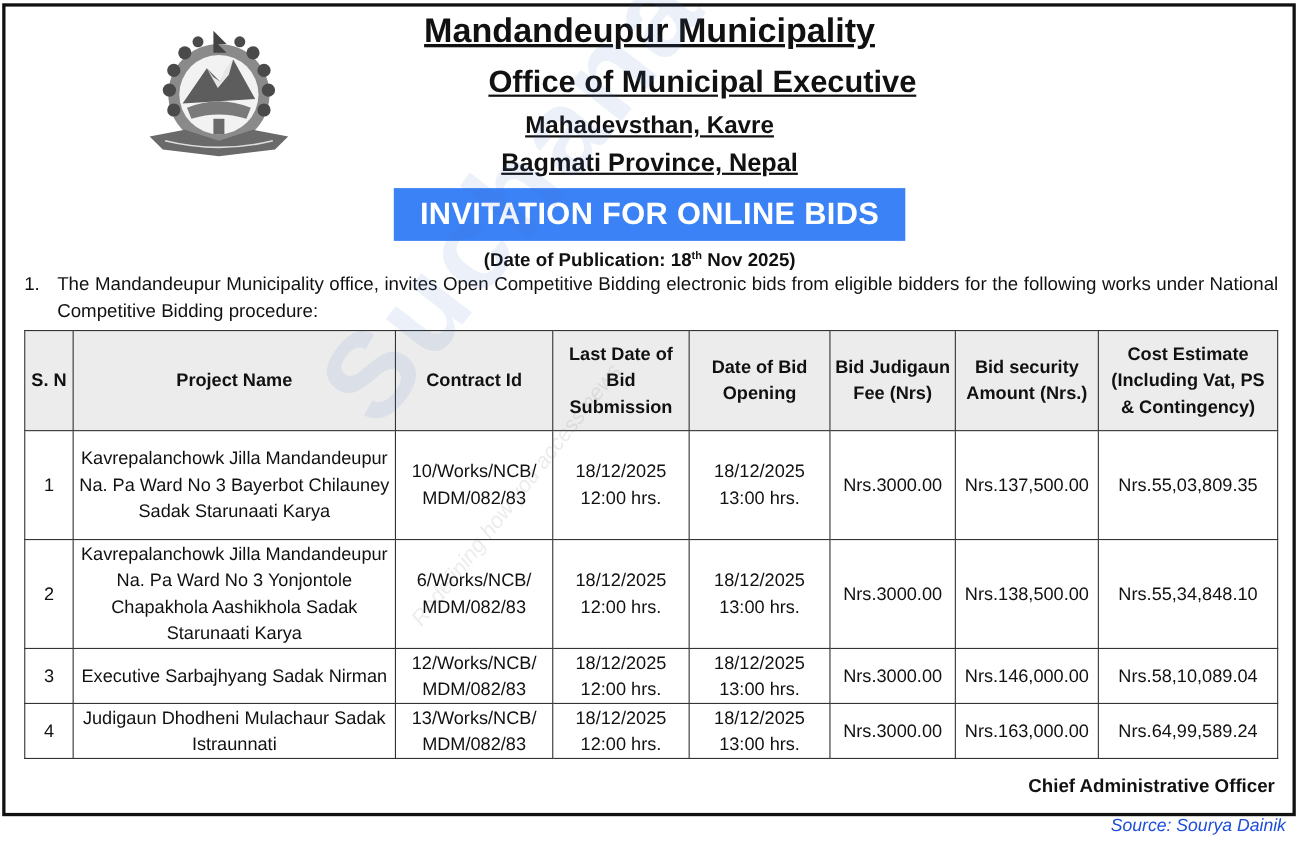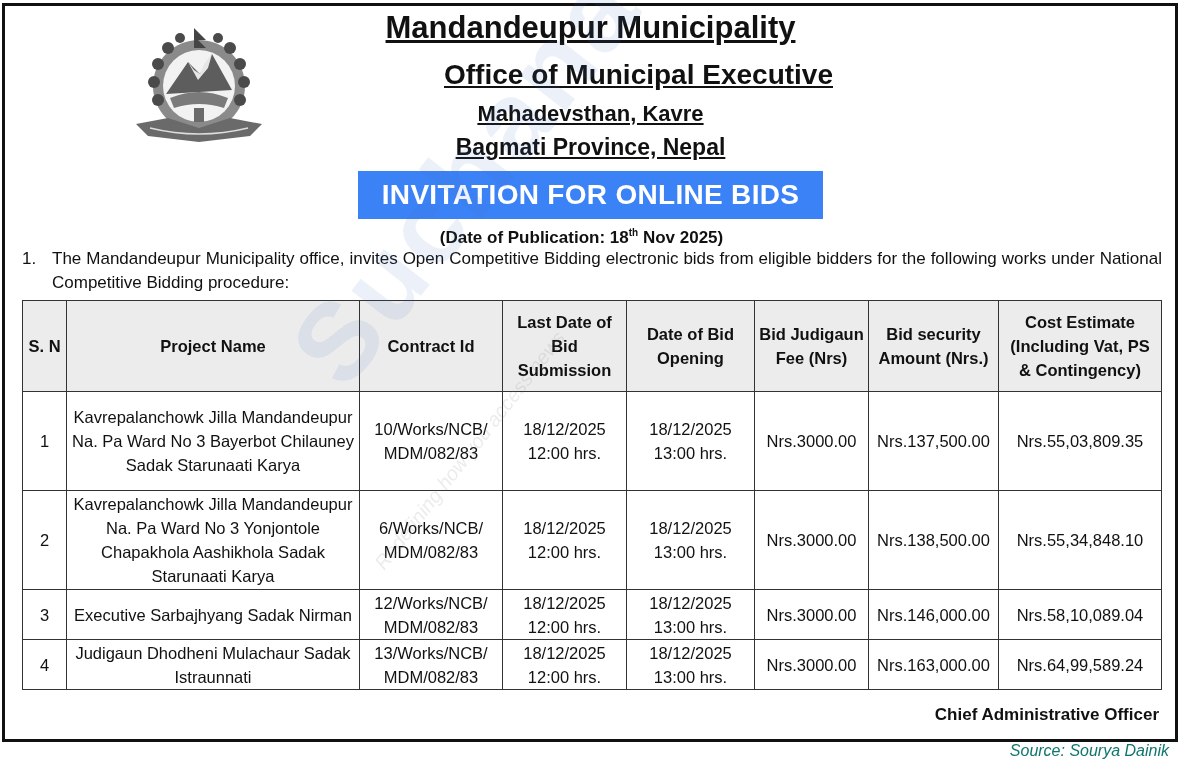--- a/index.html
+++ b/index.html
@@ -56,21 +56,21 @@
     line-height: 24px;
   }
   table.bids th { background: #ececec; font-weight: bold; height: 90px; }
   table.bids td { background: rgba(255,255,255,0.85); }
   .r-tall td { height: 98px; }
   .r-short td { height: 49px; }
   .signature {
     position: absolute; right: 22px; top: 705px; font-weight: bold; font-size: 17px; margin-left: 44px;
   }
   .source {
-    position: absolute; right: 12px; top: 742px; font-style: italic; font-size: 16px; color: #0f766e;
+    position: absolute; right: 12px; top: 742px; font-style: italic; font-size: 16px; color: #1d4ed8;
   }
 </style>
 </head>
 <body>
 
 <div class="frame"></div>
 
 <svg class="emblem" viewBox="0 0 142 125">
   <g fill="#555">
     <circle cx="71" cy="62" r="46" fill="#8a8a8a"></circle>

